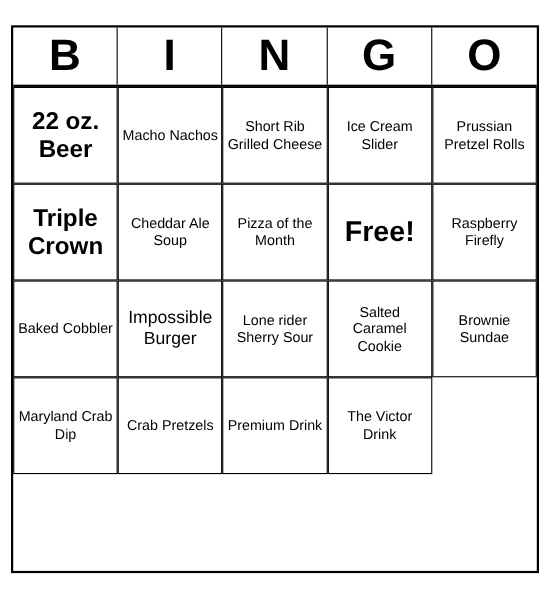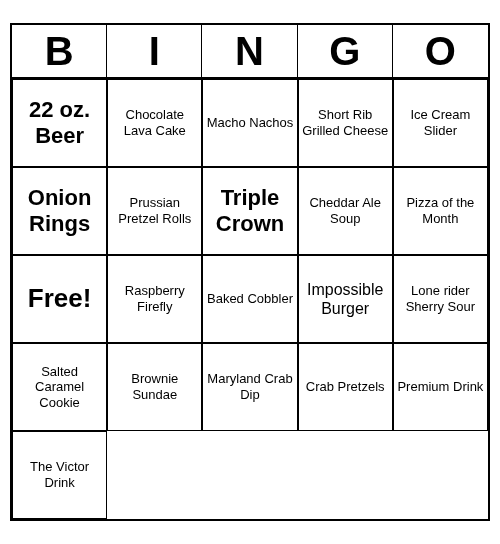--- a/index.html
+++ b/index.html
@@ -71,33 +71,27 @@
       <div class="bingo-header-cell">I</div>
       <div class="bingo-header-cell">N</div>
       <div class="bingo-header-cell">G</div>
       <div class="bingo-header-cell">O</div>
     </div>
   <div class="bingo-grid">
   <div class="bingo-cell large-text">
         <span>22 oz. Beer</span>
       </div>
       <div class="bingo-cell">
-        <span>Chocolate Lava Cake</span>
-      </div>
-      <div class="bingo-cell">
         <span>Macho Nachos</span>
       </div>
       <div class="bingo-cell">
         <span>Short Rib Grilled Cheese</span>
       </div>
       <div class="bingo-cell">
         <span>Ice Cream Slider</span>
-      </div>
-      <div class="bingo-cell large-text">
-        <span>Onion Rings</span>
       </div>
       <div class="bingo-cell">
         <span>Prussian Pretzel Rolls</span>
       </div>
       <div class="bingo-cell large-text">
         <span>Triple Crown</span>
       </div>
       <div class="bingo-cell">
         <span>Cheddar Ale Soup</span>
       </div>

